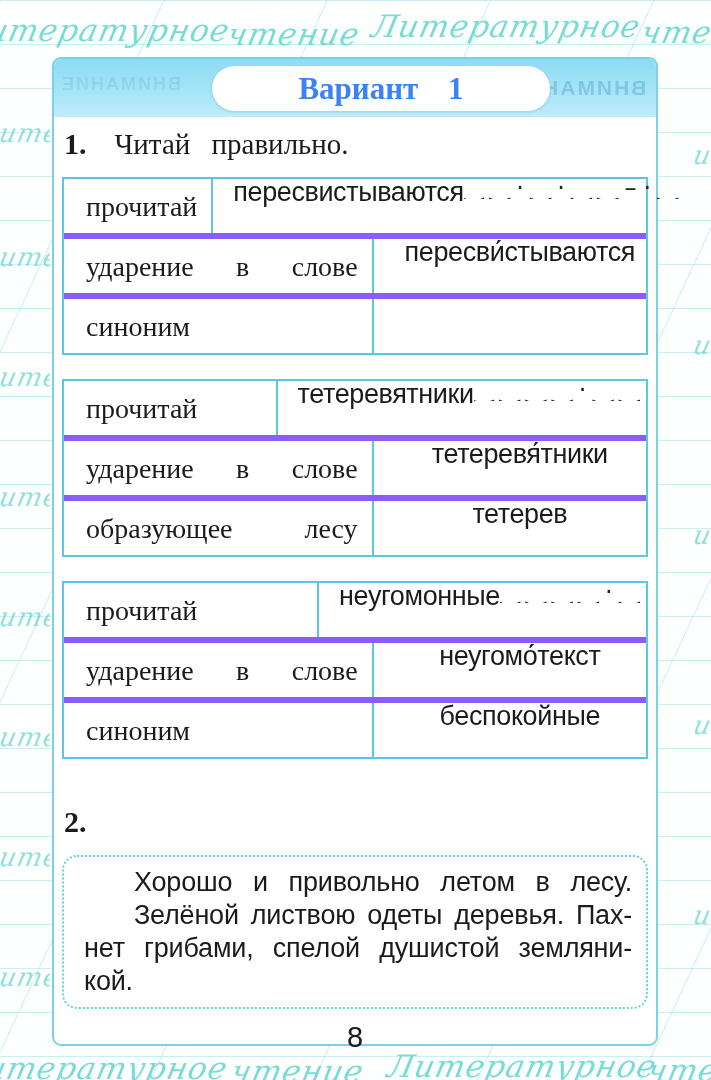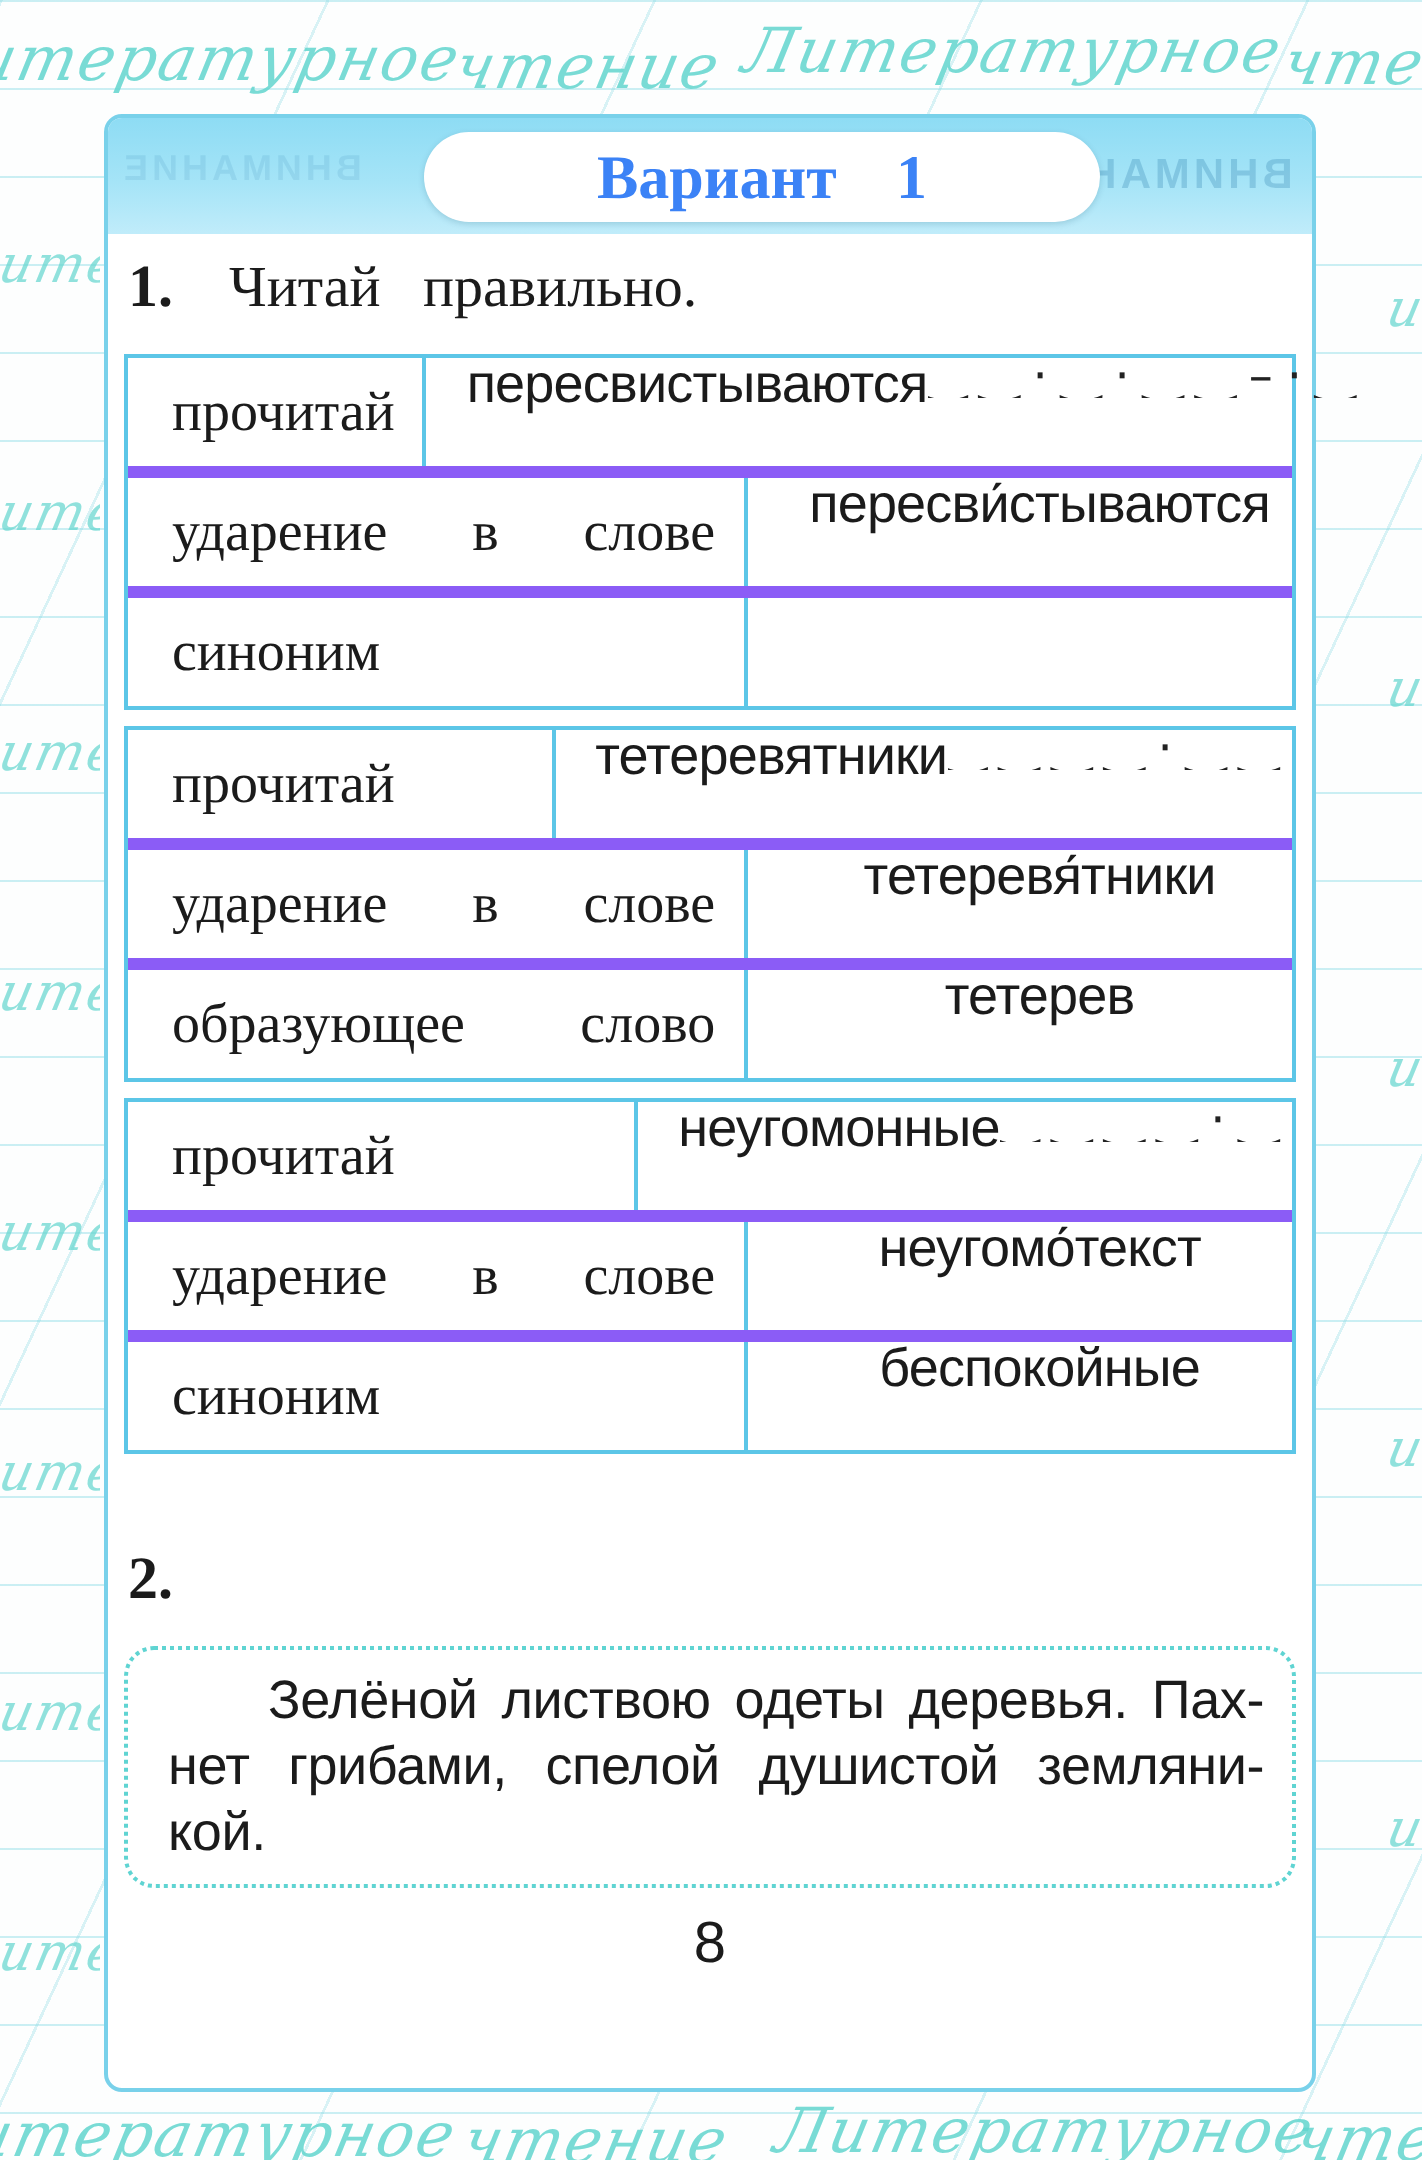--- a/index.html
+++ b/index.html
@@ -48,21 +48,21 @@
     transform:scaleX(-1);color:#2e7fae;font-family:"Liberation Sans",sans-serif;
   }
   .wm-right{right:10px;top:17px;font-size:21px;opacity:.28;}
   .wm-left{left:6px;top:15px;font-size:18px;opacity:.13;}
   
   .page-content{padding:6px 8px 0 8px;}
   .ex-head{display:flex;align-items:baseline;margin:4px 0 12px 2px;height:38px;}
   .ex-num{font-family:"Liberation Serif", serif;font-weight:bold;font-size:30px;margin-right:28px;}
   .ex-title{font-family:"Liberation Serif", serif;font-size:29px;word-spacing:14px;}
   .ex-head-2{margin-top:46px;}
-  .wtable{border:2px solid #5cc6e7;margin-bottom:8px;background:#fff;}
+  .wtable{border:2px solid #5cc6e7;margin-bottom:24px;background:#fff;}
   .trow{display:flex;height:54px;}
   .trow + .trow{border-top:6px solid #8b5cf6;}
   .cell-left{
     width:53.2%;border-right:2px solid #5cc6e7;
     display:flex;align-items:center;padding:0 14px 0 22px;box-sizing:border-box;
   }
   .label-just{
     width:100%;text-align:justify;overflow:hidden;height:33px;line-height:33px;
     font-family:"Liberation Serif", serif;font-size:28px;
   }
@@ -196,21 +196,21 @@
       <div class="trow">
         <div class="cell-left">
             <div class="label-just">ударение в слове</div>
           </div>
         <div class="cell-right">
             <div class="value-word">тетеревя́тники</div>
           </div>
       </div>
       <div class="trow">
         <div class="cell-left">
-            <div class="label-just">образующее слово</div>
+            <div class="label-just">образующее лесу</div>
           </div>
         <div class="cell-right">
             <div class="value-word">тетерев</div>
           </div>
       </div>
     </div>
 
     <div class="wtable">
       <div class="trow">
         <div class="cell-left">
@@ -237,20 +237,21 @@
             <div class="value-word">беспокойные</div>
           </div>
       </div>
     </div>
 
     <div class="ex-head ex-head-2">
       <span class="ex-num">2.</span>
     </div>
 
     <div class="dotted-box">
+      <div class="pline just ind">Хорошо и привольно летом в лесу.</div>
       <div class="pline just ind">Зелёной листвою одеты деревья. Пах-</div>
       <div class="pline just">нет грибами, спелой душистой земляни-</div>
       <div class="pline">кой.</div>
     </div>
 
     <div class="pagenum">8</div>
 
   </div>
 </div>
 

